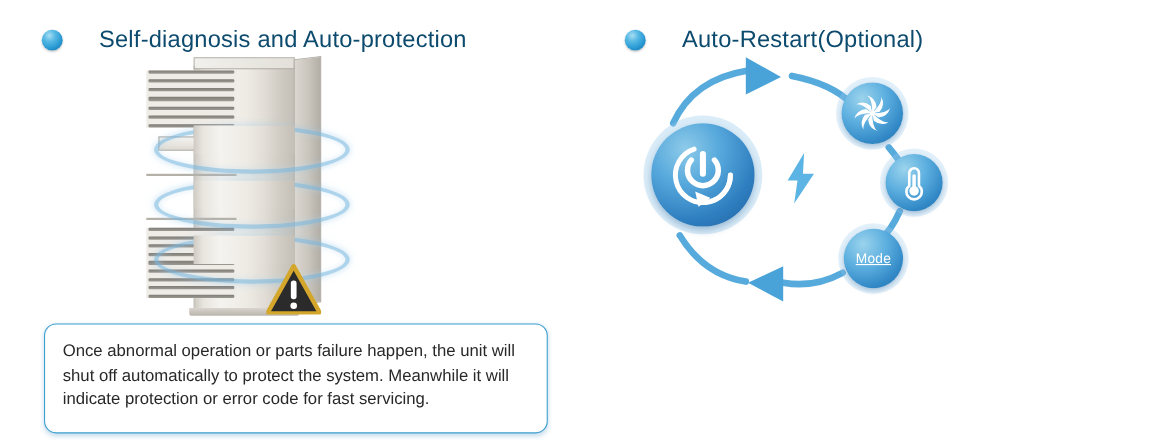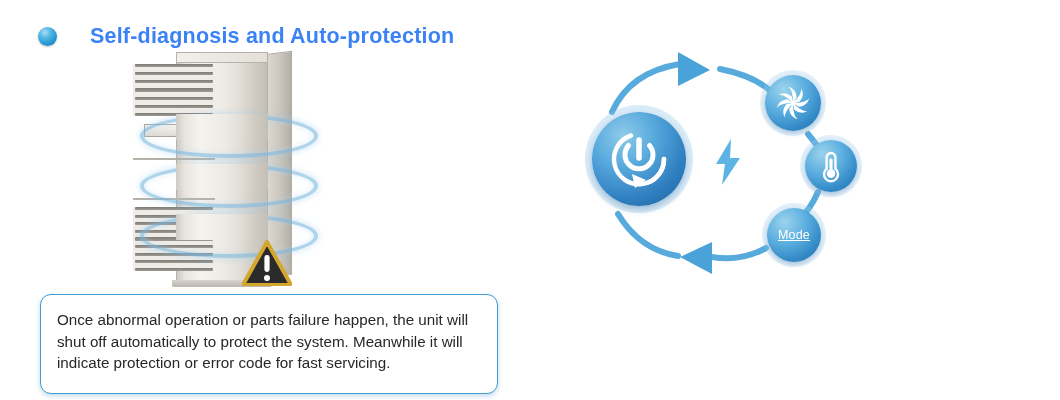--- a/index.html
+++ b/index.html
@@ -39,24 +39,24 @@
     height: 19px;
     border-radius: 50%;
     background:
       radial-gradient(circle at 36% 28%, #a8ddf2 0%, #56b9e4 30%, #2a9ad4 62%, #1170a8 100%);
     box-shadow: 0 1px 2px rgba(0,0,0,0.25);
     flex: 0 0 auto;
   }
   .heading-text {
     margin-left: 33px;
     font-size: 21.5px;
-    color: #3b82f6;
+    color: #0c4a6e;
     letter-spacing: 0.2px;
     white-space: nowrap;
-    font-weight: 700;
+    font-weight: 400;
   }
 
   
   .desc-box {
     position: absolute;
     box-sizing: border-box;
     border: 1.6px solid #3f9fd0;
     border-radius: 13px;
     background: #ffffff;
     box-shadow: 0 2px 5px rgba(60,140,190,0.33);
@@ -315,20 +315,24 @@
     </svg>
   </div>
 
   <div class="desc-box box-left">
     <div class="desc-text">Once abnormal operation or parts failure happen, the unit will shut off automatically to protect the system. Meanwhile it will indicate protection or error code for fast servicing.</div>
   </div>
 </div>
 
 <div class="panel panel-right">
 
+  <div class="heading">
+    <span class="bullet"></span>
+    <span class="heading-text">Auto-Restart(Optional)</span>
+  </div>
 
   <div class="cycle-stage">
 
     <svg class="cycle-svg" width="320" height="240" viewBox="0 0 320 240">
 
       <path d="M52 62 Q70 22 120 14" fill="none" stroke="#57aadc" stroke-width="6" stroke-linecap="round"></path>
       <path d="M118 2 L150 20 L118 36 Z" fill="#4aa3d8"></path>
       <path d="M160 19 Q196 26 214 44" fill="none" stroke="#57aadc" stroke-width="6" stroke-linecap="round"></path>
 
       <path d="M248 84 Q258 96 262 104" fill="none" stroke="#57aadc" stroke-width="6" stroke-linecap="round"></path>

